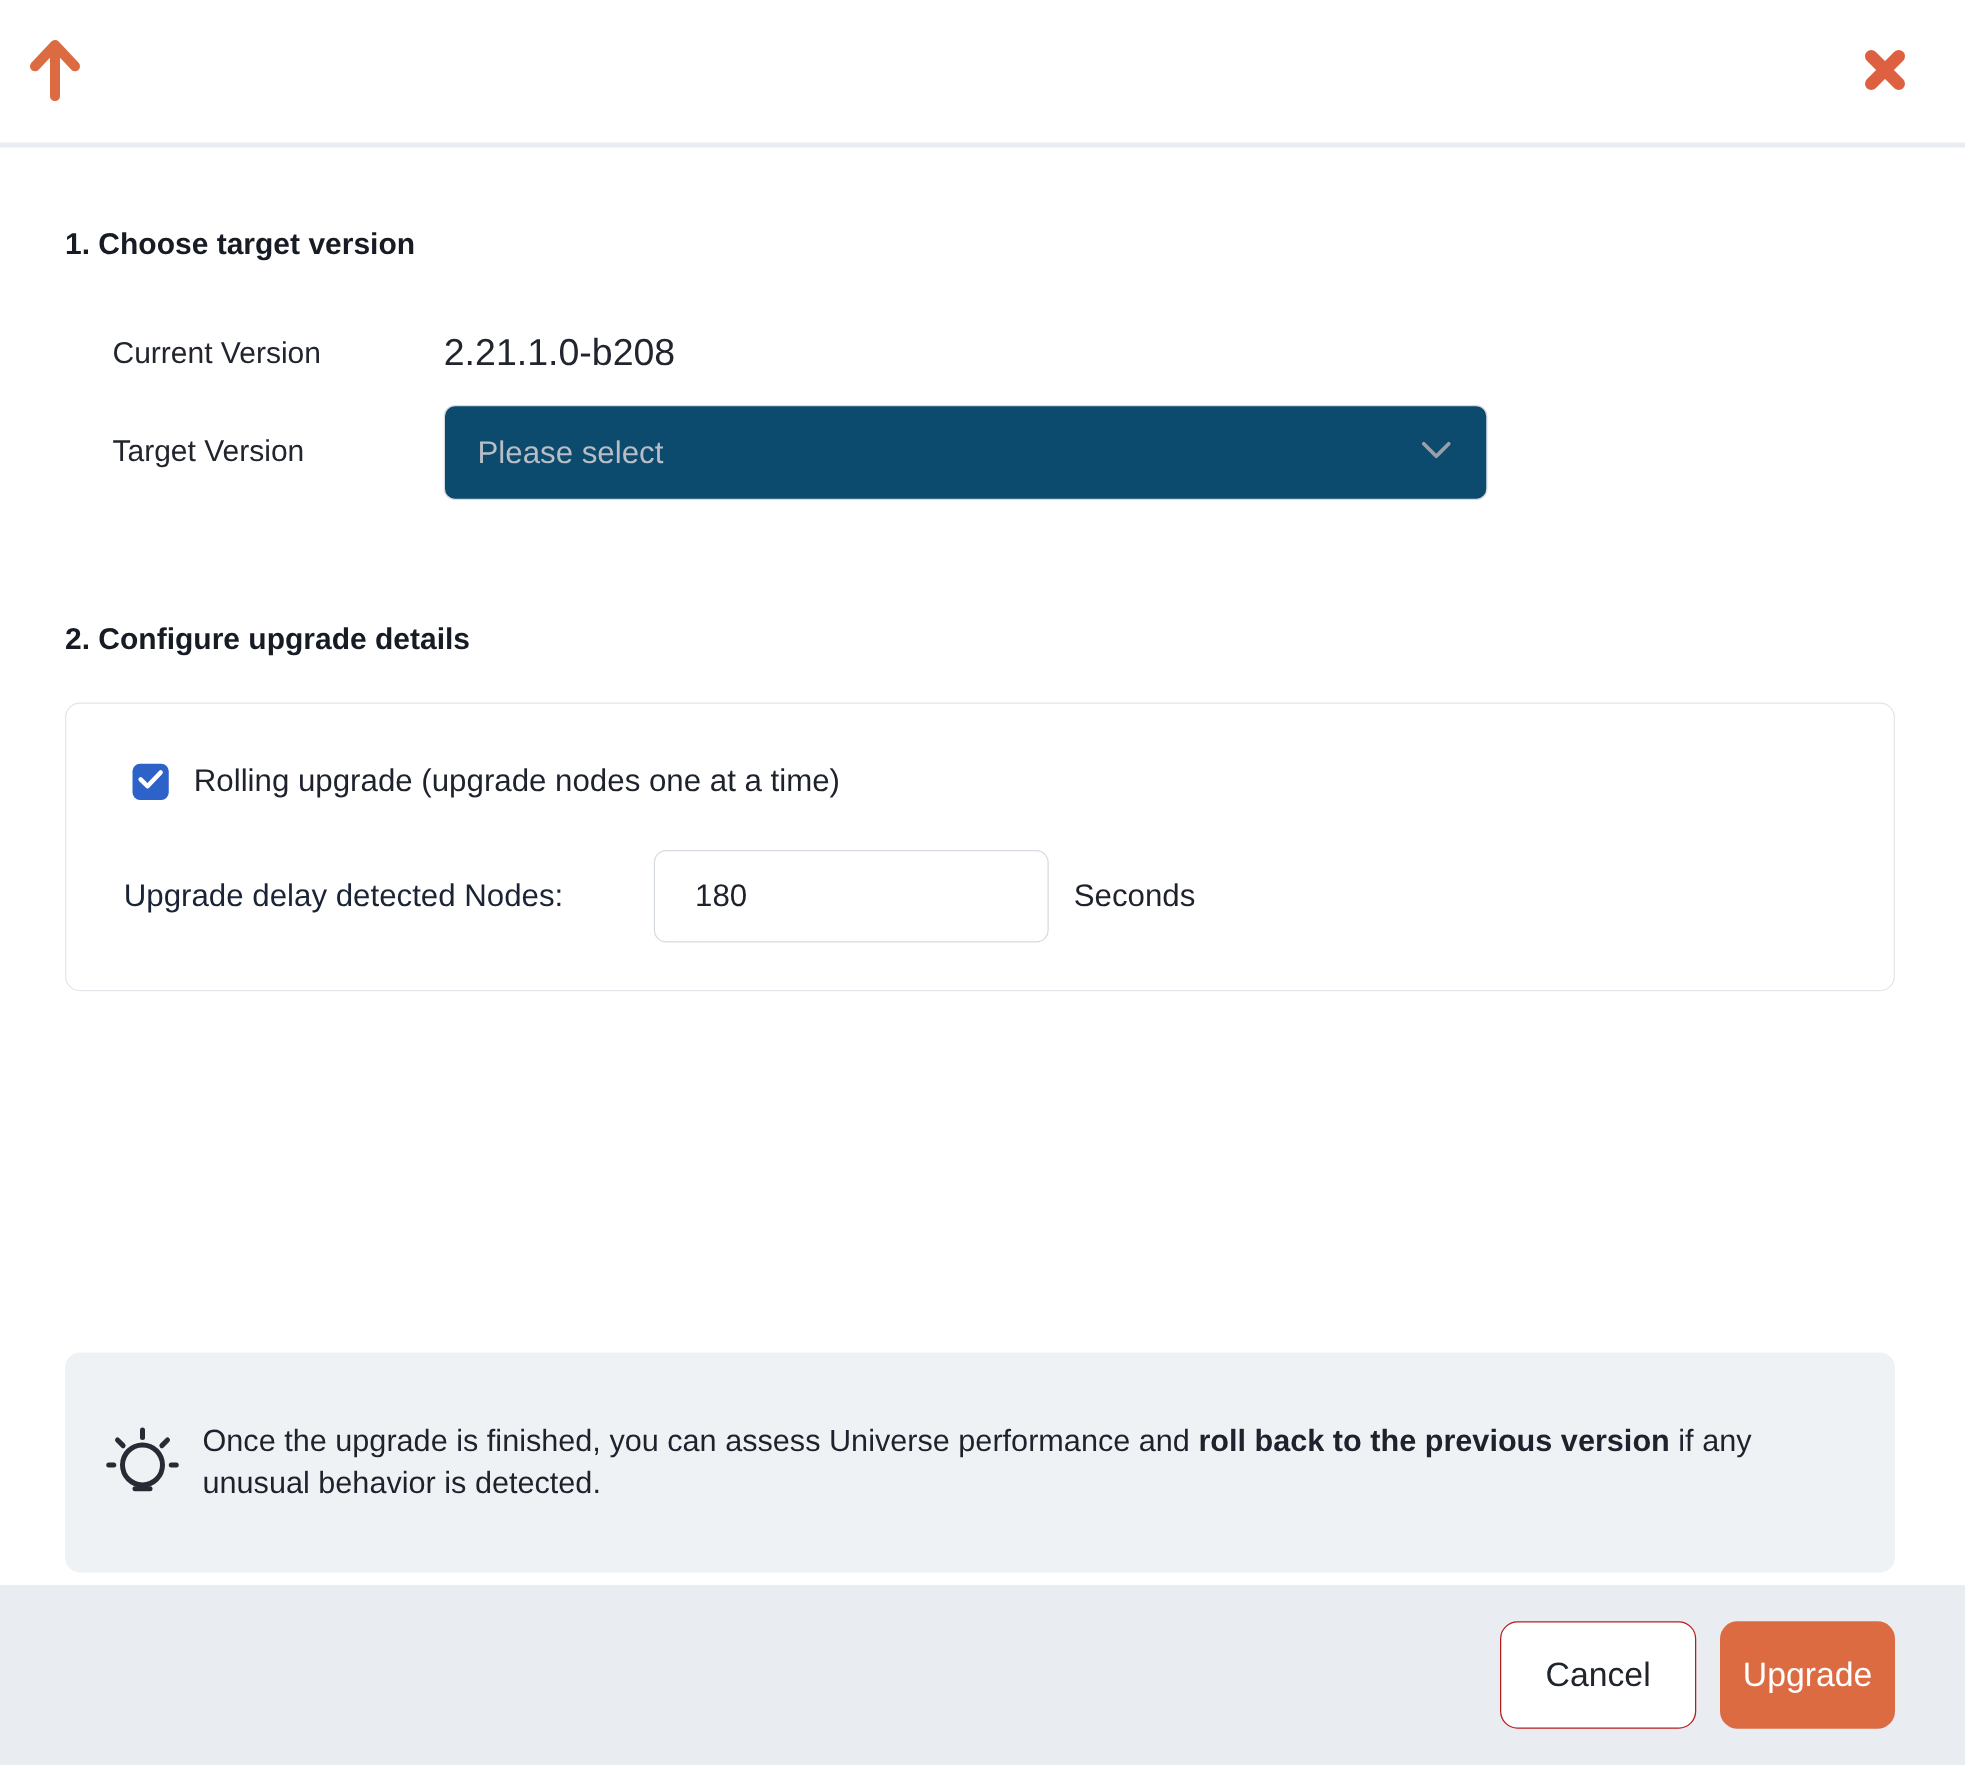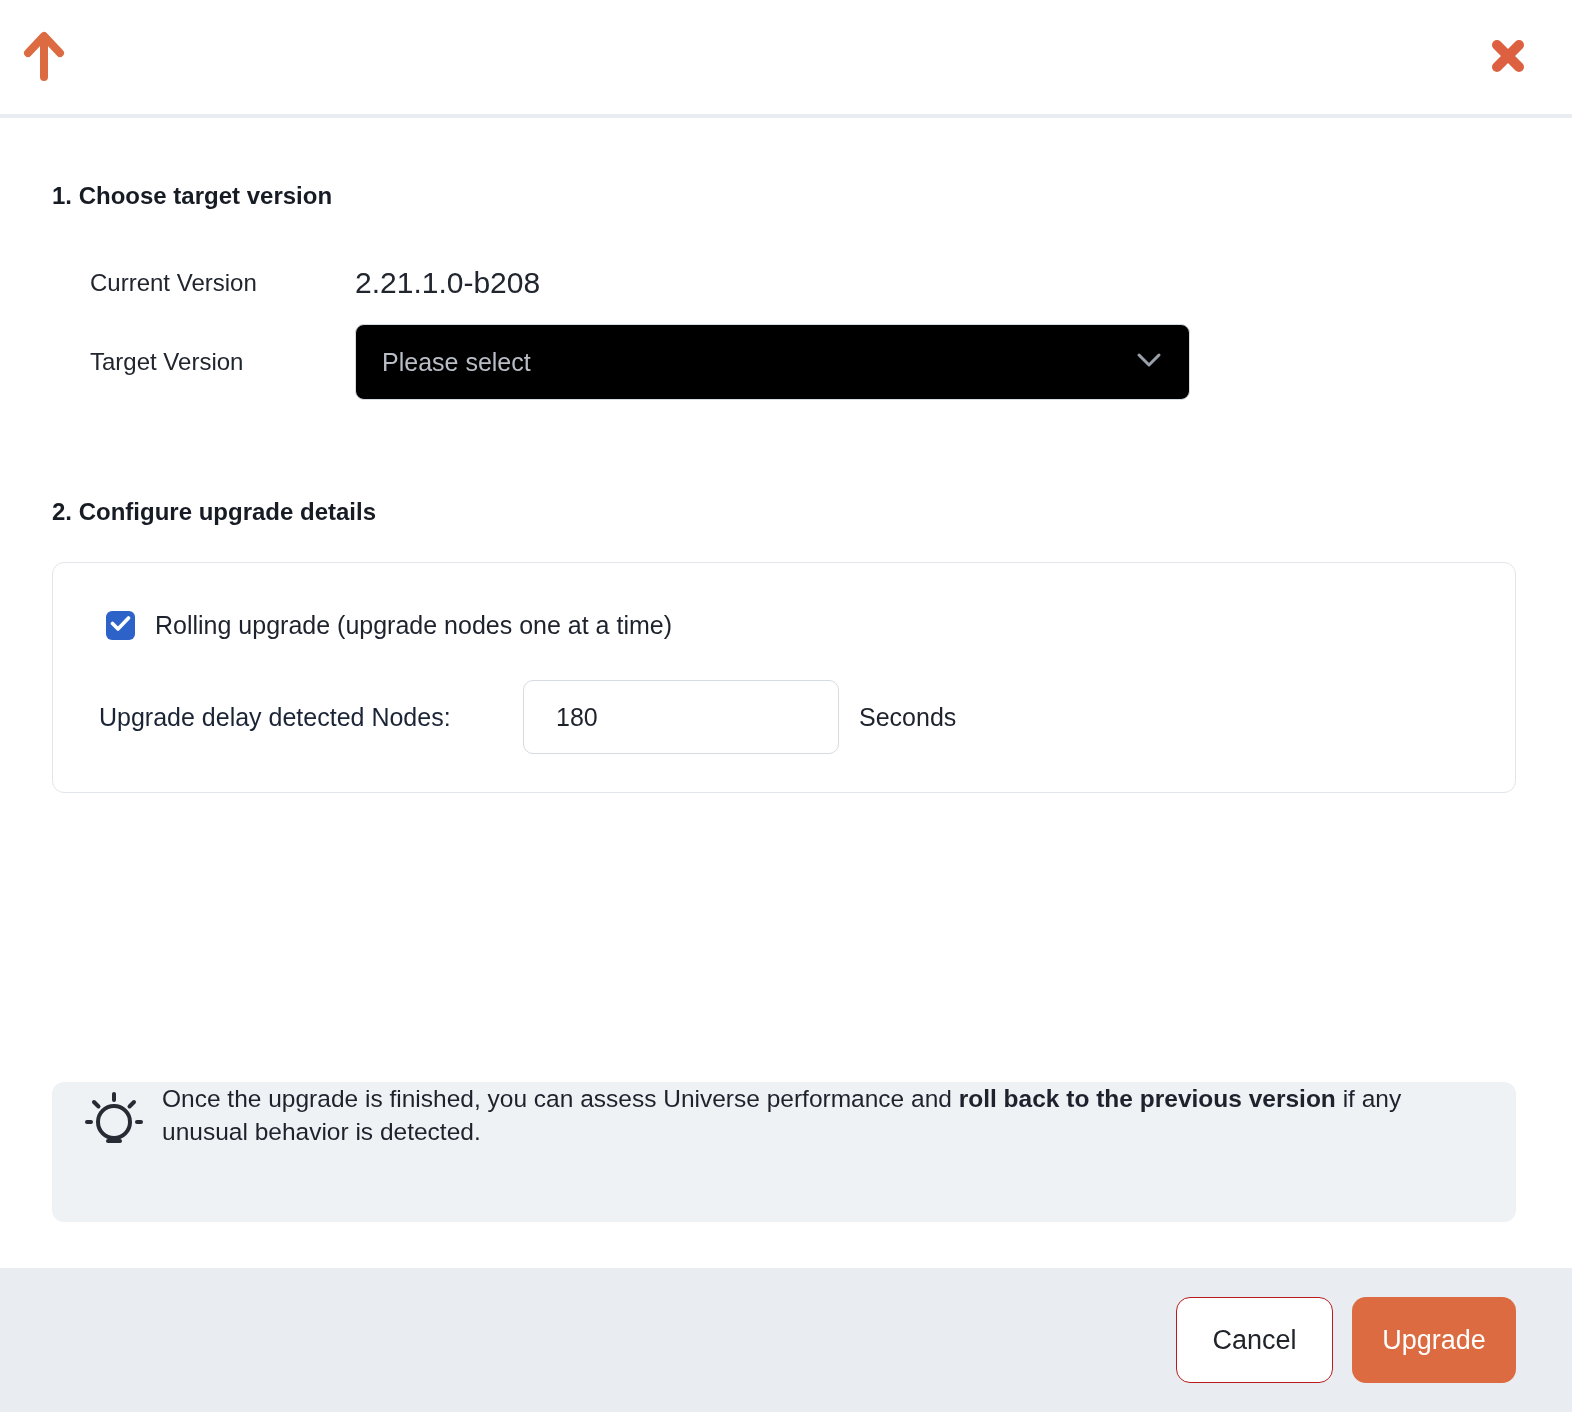--- a/index.html
+++ b/index.html
@@ -54,21 +54,21 @@
   .field-value { font-size:30px; color:#20252e; }
 
   .select-box {
     width:835px;
     height:76px;
     border:1.5px solid #d6dae1;
     border-radius:9px;
     display:flex;
     align-items:center;
     padding:0 26px;
-    background:#000000;
+    background:#0c4a6e;
     cursor:pointer;
     justify-content:space-between;
   }
   .select-placeholder { font-size:25px; color:#b8bdc6; flex:1; }
 
   
   .config-card {
     margin-top:36px;
     height:231px;
     border:1.5px solid #e2e5ea;
@@ -106,24 +106,25 @@
     font-family:"Liberation Sans", sans-serif;
     color:#1d222c;
     padding:0 32px;
     outline:none;
   }
   .delay-unit { font-size:25px; color:#1d222c; margin-left:20px; }
 
   
   .info-note {
     margin-top:289px;
-    height:140px;
+    height:176px;
     background:#eff2f5;
     border-radius:12px;
     display:flex;
+    align-items:center;
     padding:0 30px 0 24px;
   }
   .bulb-wrap { width:76px; height:76px; flex:0 0 76px; margin-right:10px; display:flex; align-items:center; justify-content:center; }
   .note-text { font-size:24.5px; line-height:33px; color:#1d222c; max-width:1330px; }
   .note-text b { font-weight:bold; }
 
   
   .footer {
     position:absolute;
     left:0; bottom:0;
@@ -143,21 +144,21 @@
     cursor:pointer;
     display:flex; align-items:center; justify-content:center;
   }
   .btn-cancel {
     width:157px;
     background:#ffffff;
     border:1px solid #b91c1c;
     color:#20242b;
   }
   .btn-upgrade {
-    width:164px;
+    width:140px;
     background:#dd6b41;
     border:none;
     color:#ffffff;
   }
 </style>
 </head>
 <body>
 
 <div class="dialog">
 

